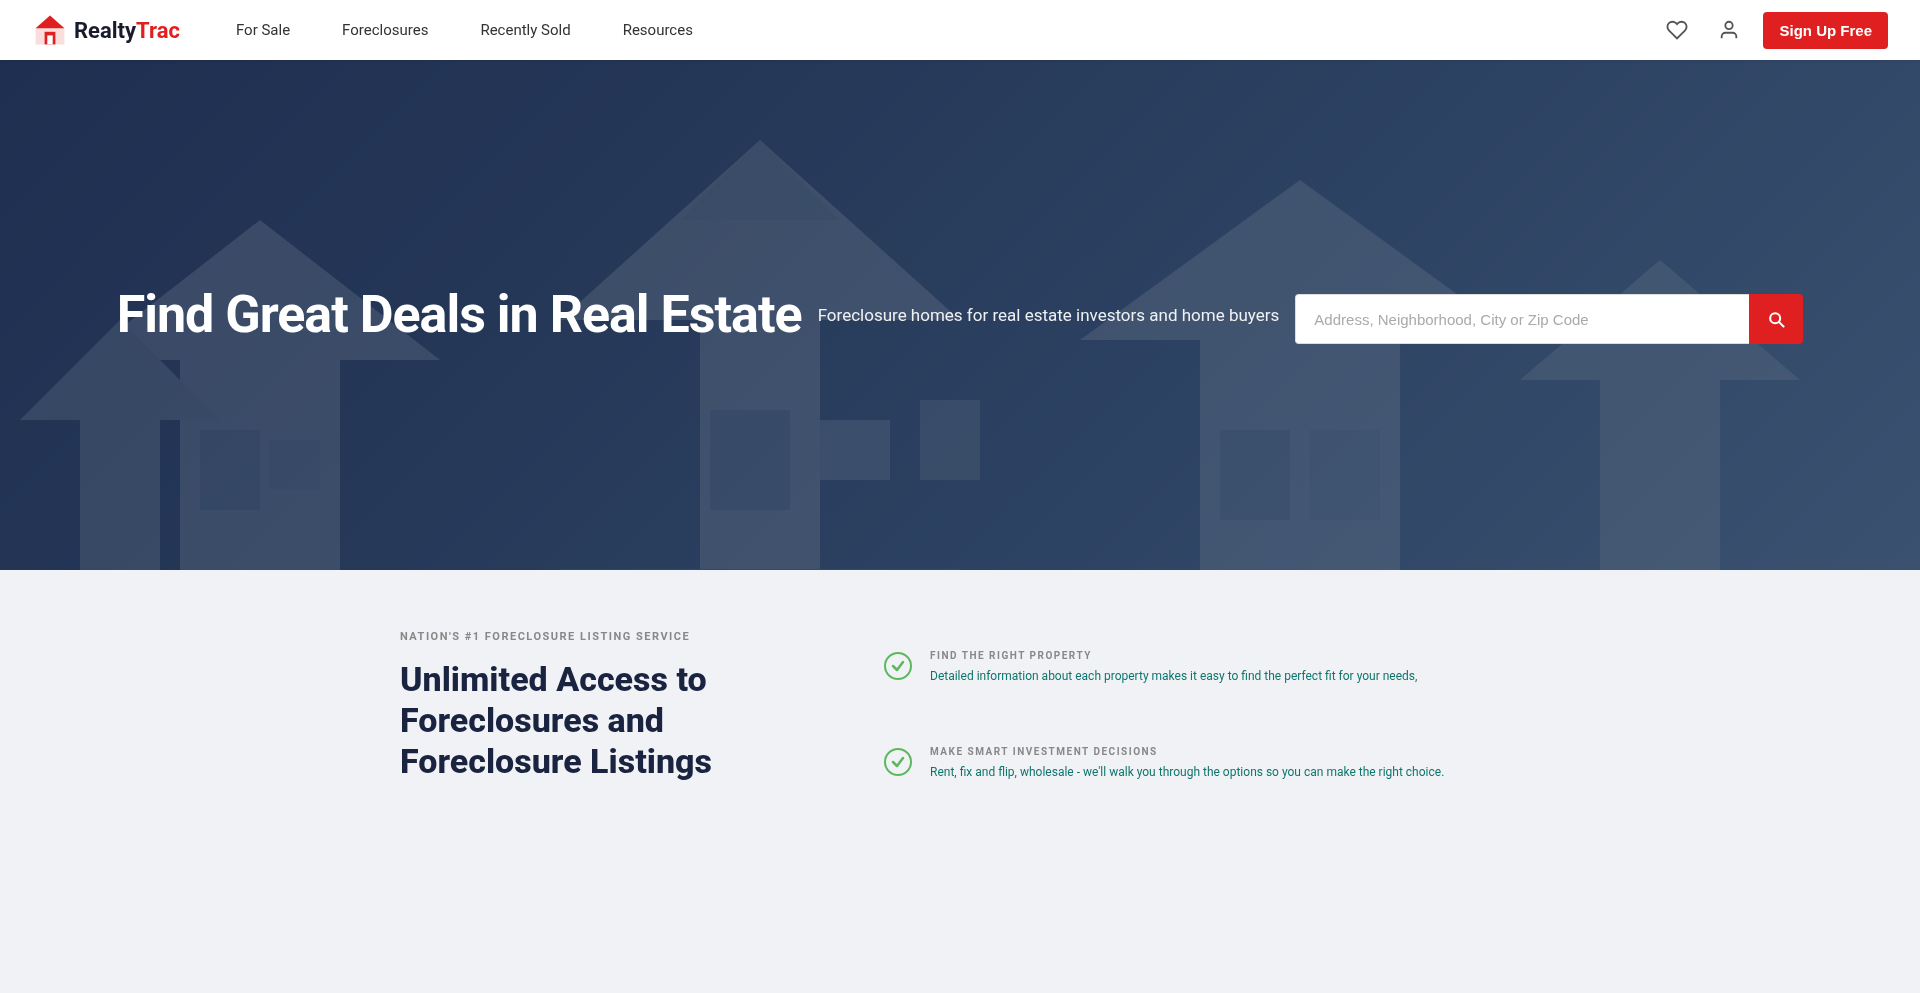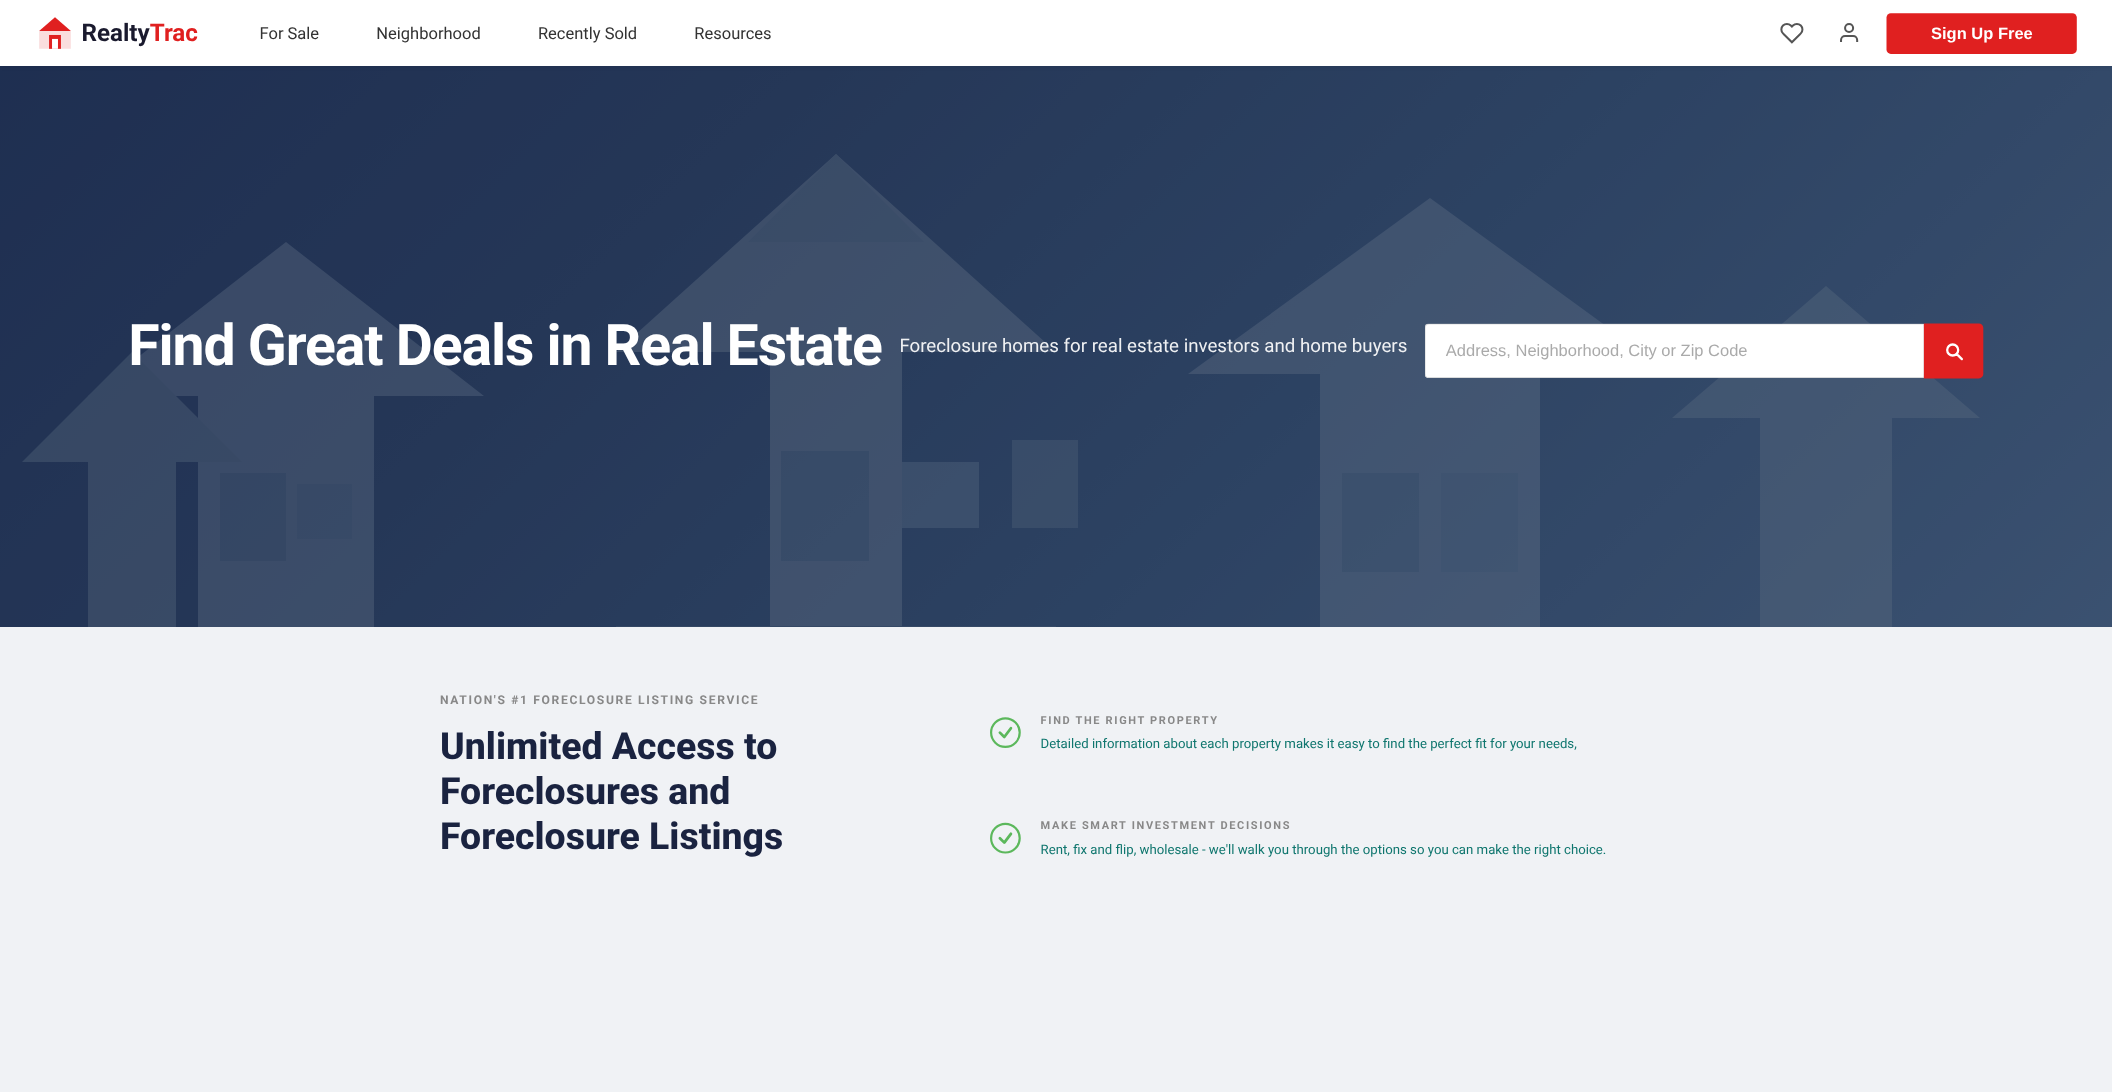--- a/index.html
+++ b/index.html
@@ -60,21 +60,21 @@
       align-items: center;
       justify-content: center;
       color: #555;
       font-size: 20px;
     }
     .signup-btn {
       background: #e02020;
       color: #fff;
       border: none;
       border-radius: 4px;
-      padding: 10px 40px;
+      padding: 10px 16px;
       font-size: 15px;
       font-weight: 600;
       cursor: pointer;
       white-space: nowrap;
     }
 
     
     .hero {
       position: relative;
       width: 100%;
@@ -159,21 +159,21 @@
     
     .below-hero {
       background: #f0f2f5;
       padding: 60px 0 40px;
     }
     .below-hero-inner {
       max-width: 1200px;
       margin: 0 auto;
       padding: 0 40px;
       display: flex;
-      gap: 80px;
+      gap: 64px;
     }
     .left-col {
       flex: 0 0 420px;
     }
     .section-tag {
       font-size: 11px;
       font-weight: 700;
       letter-spacing: 1.5px;
       color: #888;
       text-transform: uppercase;
@@ -243,21 +243,21 @@
       <rect x="14" y="22" width="12" height="14" fill="#e02020"></rect>
       <rect x="17" y="26" width="6" height="10" fill="#fff"></rect>
     </svg>
     <span>
       <span class="logo-text-realty">Realty</span><span class="logo-text-trac">Trac</span>
     </span>
   </a>
 
   <div class="nav-links">
     <a class="nav-link" href="#">For Sale</a>
-    <a class="nav-link" href="#">Neighborhood</a>
+    <a class="nav-link" href="#">Foreclosures</a>
     <a class="nav-link" href="#">Recently Sold</a>
     <a class="nav-link" href="#">Resources</a>
   </div>
 
   <div class="nav-actions">
     <button class="nav-icon-btn">
       <svg viewBox="0 0 24 24" width="22" height="22" fill="none" stroke="#555" stroke-width="2">
         <path d="M20.84 4.61a5.5 5.5 0 0 0-7.78 0L12 5.67l-1.06-1.06a5.5 5.5 0 0 0-7.78 7.78l1.06 1.06L12 21.23l7.78-7.78 1.06-1.06a5.5 5.5 0 0 0 0-7.78z"></path>
       </svg>
     </button>

